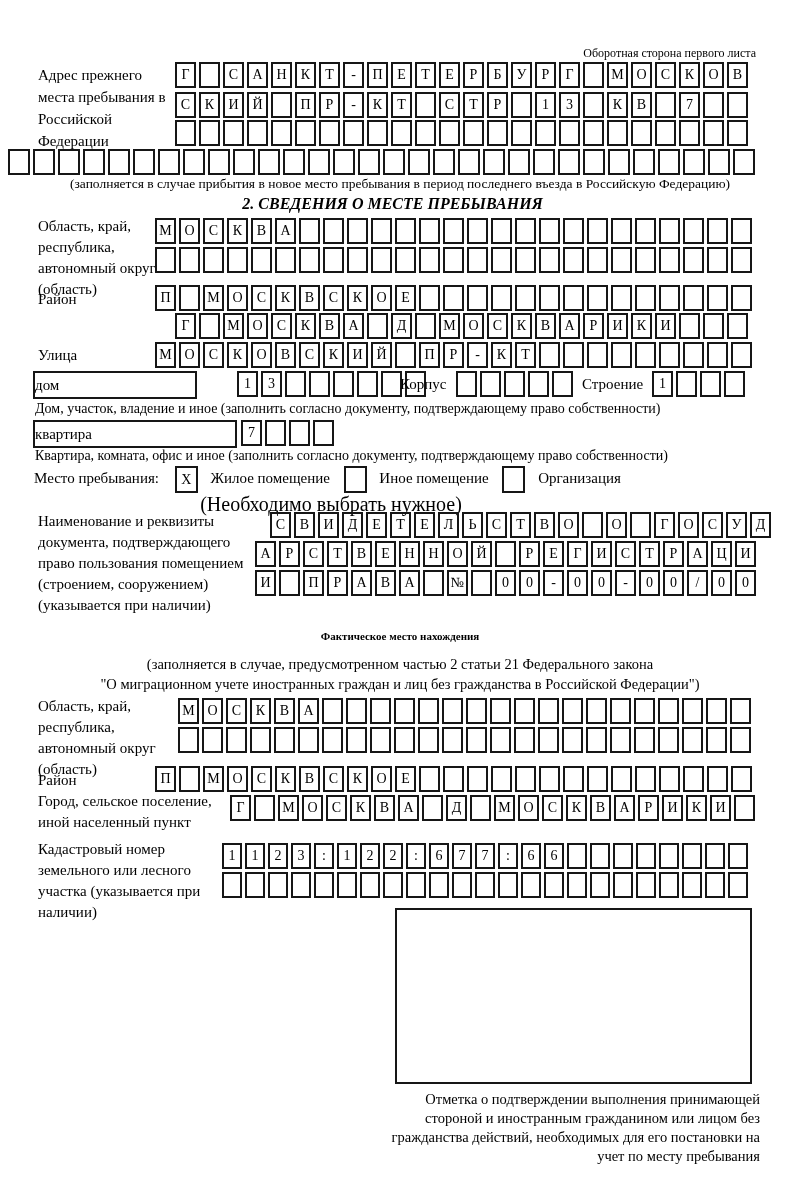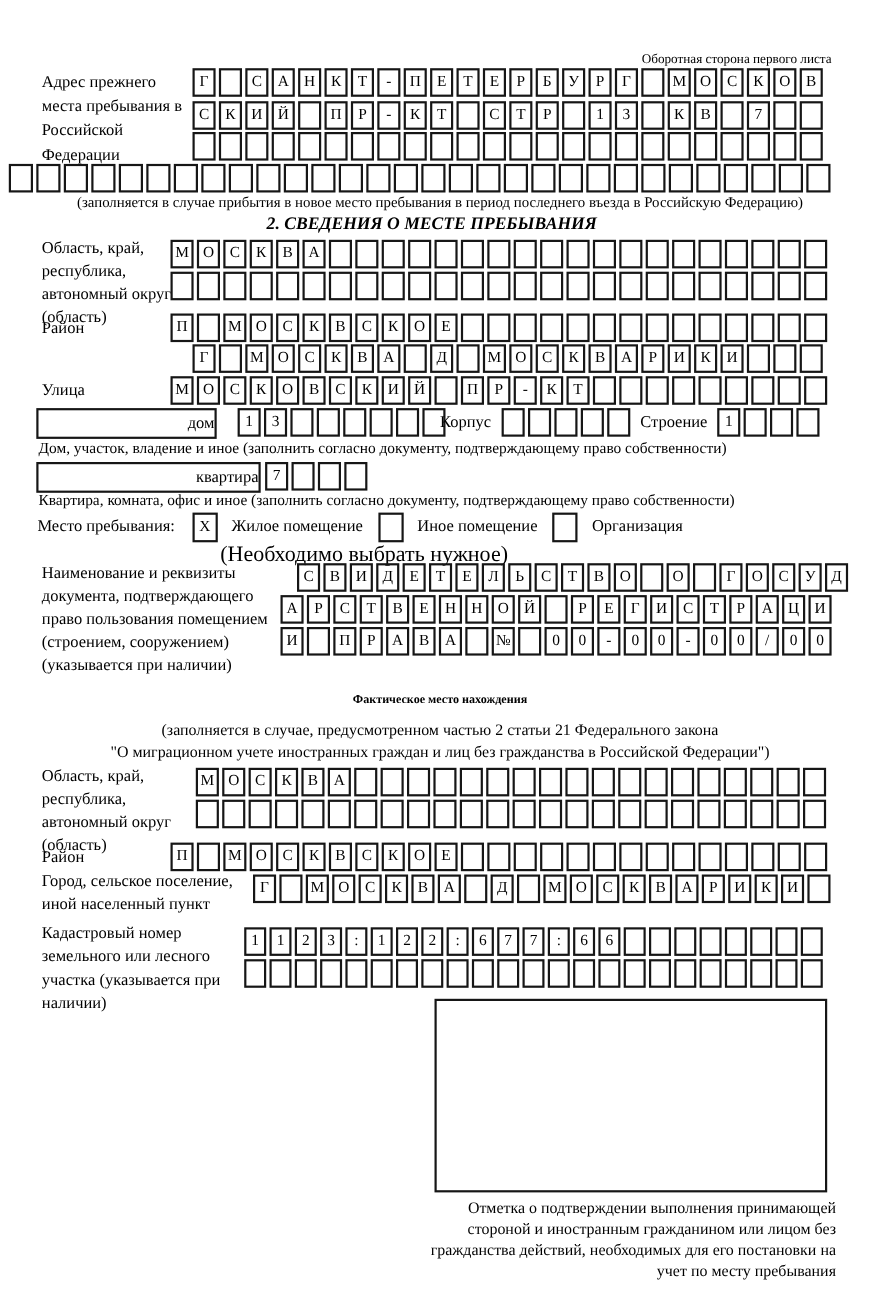--- a/index.html
+++ b/index.html
@@ -13,21 +13,21 @@
     display:inline-block;width:17px;height:22px;border:2px solid #161616;
     margin-right:3px;vertical-align:top;text-align:center;line-height:22px;
     font-size:14px;font-weight:500;
   }
   .row.wide .cbox{width:18px;}
   .row.narrow .cbox{width:16px;}
   .field-label{font-size:15px;line-height:21px;}
   .caption{font-size:13.5px;}
   .sec-title{font-weight:bold;font-size:16px;text-align:center;}
   .labelbox{
-    height:24px;border:2px solid #161616;text-align:right;line-height:24px;
+    height:24px;border:2px solid #161616;text-align:left;line-height:24px;
     font-size:15px;
   }
   .checkbox{
     display:inline-block;width:19px;height:23px;border:2px solid #161616;
     vertical-align:middle;text-align:center;line-height:23px;font-size:14px;
   }
   .stay-row{font-size:15px;}
   .stay-row .opt-label{margin:0 10px 0 9px;}
   .stay-row .stay-label{margin-right:12px;}
   .stamp-box{border:2px solid #161616;}
@@ -44,21 +44,21 @@
   .lbl-region1{top:216px;left:38px;width:118px;}
   .r-obl1a{top:218px;left:155px;}
   .r-obl1b{top:247px;left:155px;}
   .lbl-rayon1{top:289px;left:38px;}
   .r-rayon1{top:285px;left:155px;}
   .lbl-city1{top:309px;left:38px;width:150px;}
   .r-gorod1{top:313px;left:175px;}
   .lbl-street{top:345px;left:38px;}
   .r-ulitsa{top:342px;left:155px;}
   .dom-box{top:371px;left:33px;width:160px;}
-  .r-dom{top:371px;left:198px;padding-left:18px;}
+  .r-dom{top:371px;left:219px;padding-left:18px;}
   .lbl-korpus{top:374px;left:400px;}
   .r-korpus{top:371px;left:456px;}
   .lbl-stroenie{top:374px;left:582px;}
   .r-stroenie{top:371px;left:652px;}
   .cap-dom{top:401px;left:35px;font-size:14px;}
   .kv-box{top:420px;left:33px;width:200px;}
   .r-kv{top:420px;left:241px;}
   .cap-kv{top:448px;left:35px;font-size:14px;}
   .stay-row{top:466px;left:34px;}
   .cap-stay{top:493px;left:0;width:662px;text-align:center;font-size:20px;}

